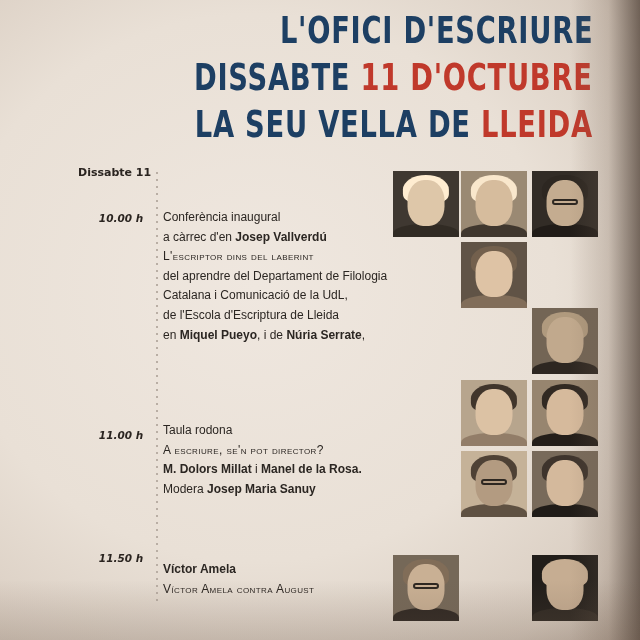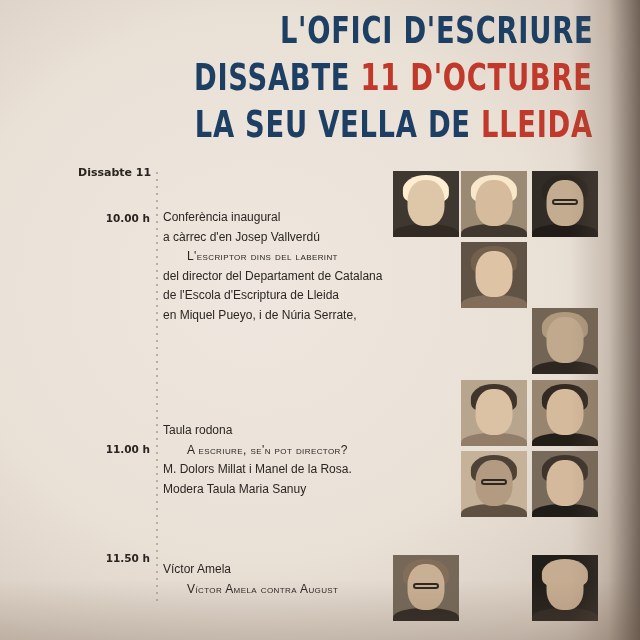--- a/index.html
+++ b/index.html
@@ -32,30 +32,30 @@
 
   .day-label {
     position:absolute; left:78px; top:166px;
     font-family: "DejaVu Sans", sans-serif; font-weight:bold; font-size:11px; color:#2a2420;
   }
   .dots {
     position:absolute; left:156px; top:172px; width:2px; height:430px;
     background: repeating-linear-gradient(to bottom, #b9aea4 0 2px, transparent 2px 7px);
   }
   .time {
-    position:absolute; left:92px; width:58px; text-align:right;
-    font-family: "DejaVu Sans", sans-serif; font-weight:bold; font-size:10.5px; color:#2a2420;
+    position:absolute; left:92px; width:58px; text-align:center;
+    font-family: "DejaVu Sans", sans-serif; font-weight:bold; font-size:10.5px; color:#2a2420;font-style:italic;
   }
   .block { position:absolute; left:163px; }
   .line {
     font-family: "Liberation Sans", sans-serif; font-size:12px; line-height:19.6px;
     color:#2b2622; white-space:nowrap;
   }
-  .b { font-weight:normal; }
-  .sc { font-variant: small-caps; letter-spacing:0.4px;margin-left:24px; }
+  .b { font-weight:bold; }
+  .sc { font-variant: small-caps; letter-spacing:0.4px; }
 
   .photo {
     position:absolute; width:66px; height:66px; overflow:hidden;
     filter: sepia(0.35);
   }
   .photo .face {
     position:absolute; left:50%; top:14%; width:56%; height:70%; transform:translateX(-50%);
     border-radius:45% 45% 42% 42%;
   }
   .photo .body {
@@ -85,31 +85,32 @@
 </div>
 
 <div class="day-label">Dissabte 11</div>
 <div class="dots"></div>
 
 <div class="time" style="top:212px">10.00 h</div>
 <div class="block" style="top:208px">
     <div class="line"><span>Conferència inaugural</span></div>
     <div class="line"><span>a càrrec d'en </span><span class="b">Josep Vallverdú</span></div>
     <div class="line"><span class="sc">L'escriptor dins del laberint</span></div>
-    <div class="line"><span>del director del Departament de Catalana</span></div>
+    <div class="line"><span>del aprendre del Departament de Filologia</span></div>
+    <div class="line"><span>Catalana i Comunicació de la UdL,</span></div>
     <div class="line"><span>de l'Escola d'Escriptura de Lleida</span></div>
     <div class="line"><span>en </span><span class="b">Miquel Pueyo</span><span>, i de </span><span class="b">Núria Serrate</span><span>,</span></div>
   </div>
 
-<div class="time" style="top:443px">11.00 h</div>
+<div class="time" style="top:429px">11.00 h</div>
 <div class="block" style="top:421px">
     <div class="line"><span>Taula rodona</span></div>
     <div class="line"><span class="sc">A escriure, se'n pot director?</span></div>
     <div class="line"><span class="b">M. Dolors Millat</span><span> i </span><span class="b">Manel de la Rosa.</span></div>
-    <div class="line"><span>Modera </span><span class="b">Taula Maria Sanuy</span></div>
+    <div class="line"><span>Modera </span><span class="b">Josep Maria Sanuy</span></div>
   </div>
 
 <div class="time" style="top:552px">11.50 h</div>
 <div class="block" style="top:560px">
     <div class="line"><span class="b">Víctor Amela</span></div>
     <div class="line"><span class="sc">Víctor Amela contra August</span></div>
   </div>
 
 <div id="photos">
     <div class="photo" style="left: 393px; top: 171px; background: rgb(58, 52, 48);">

